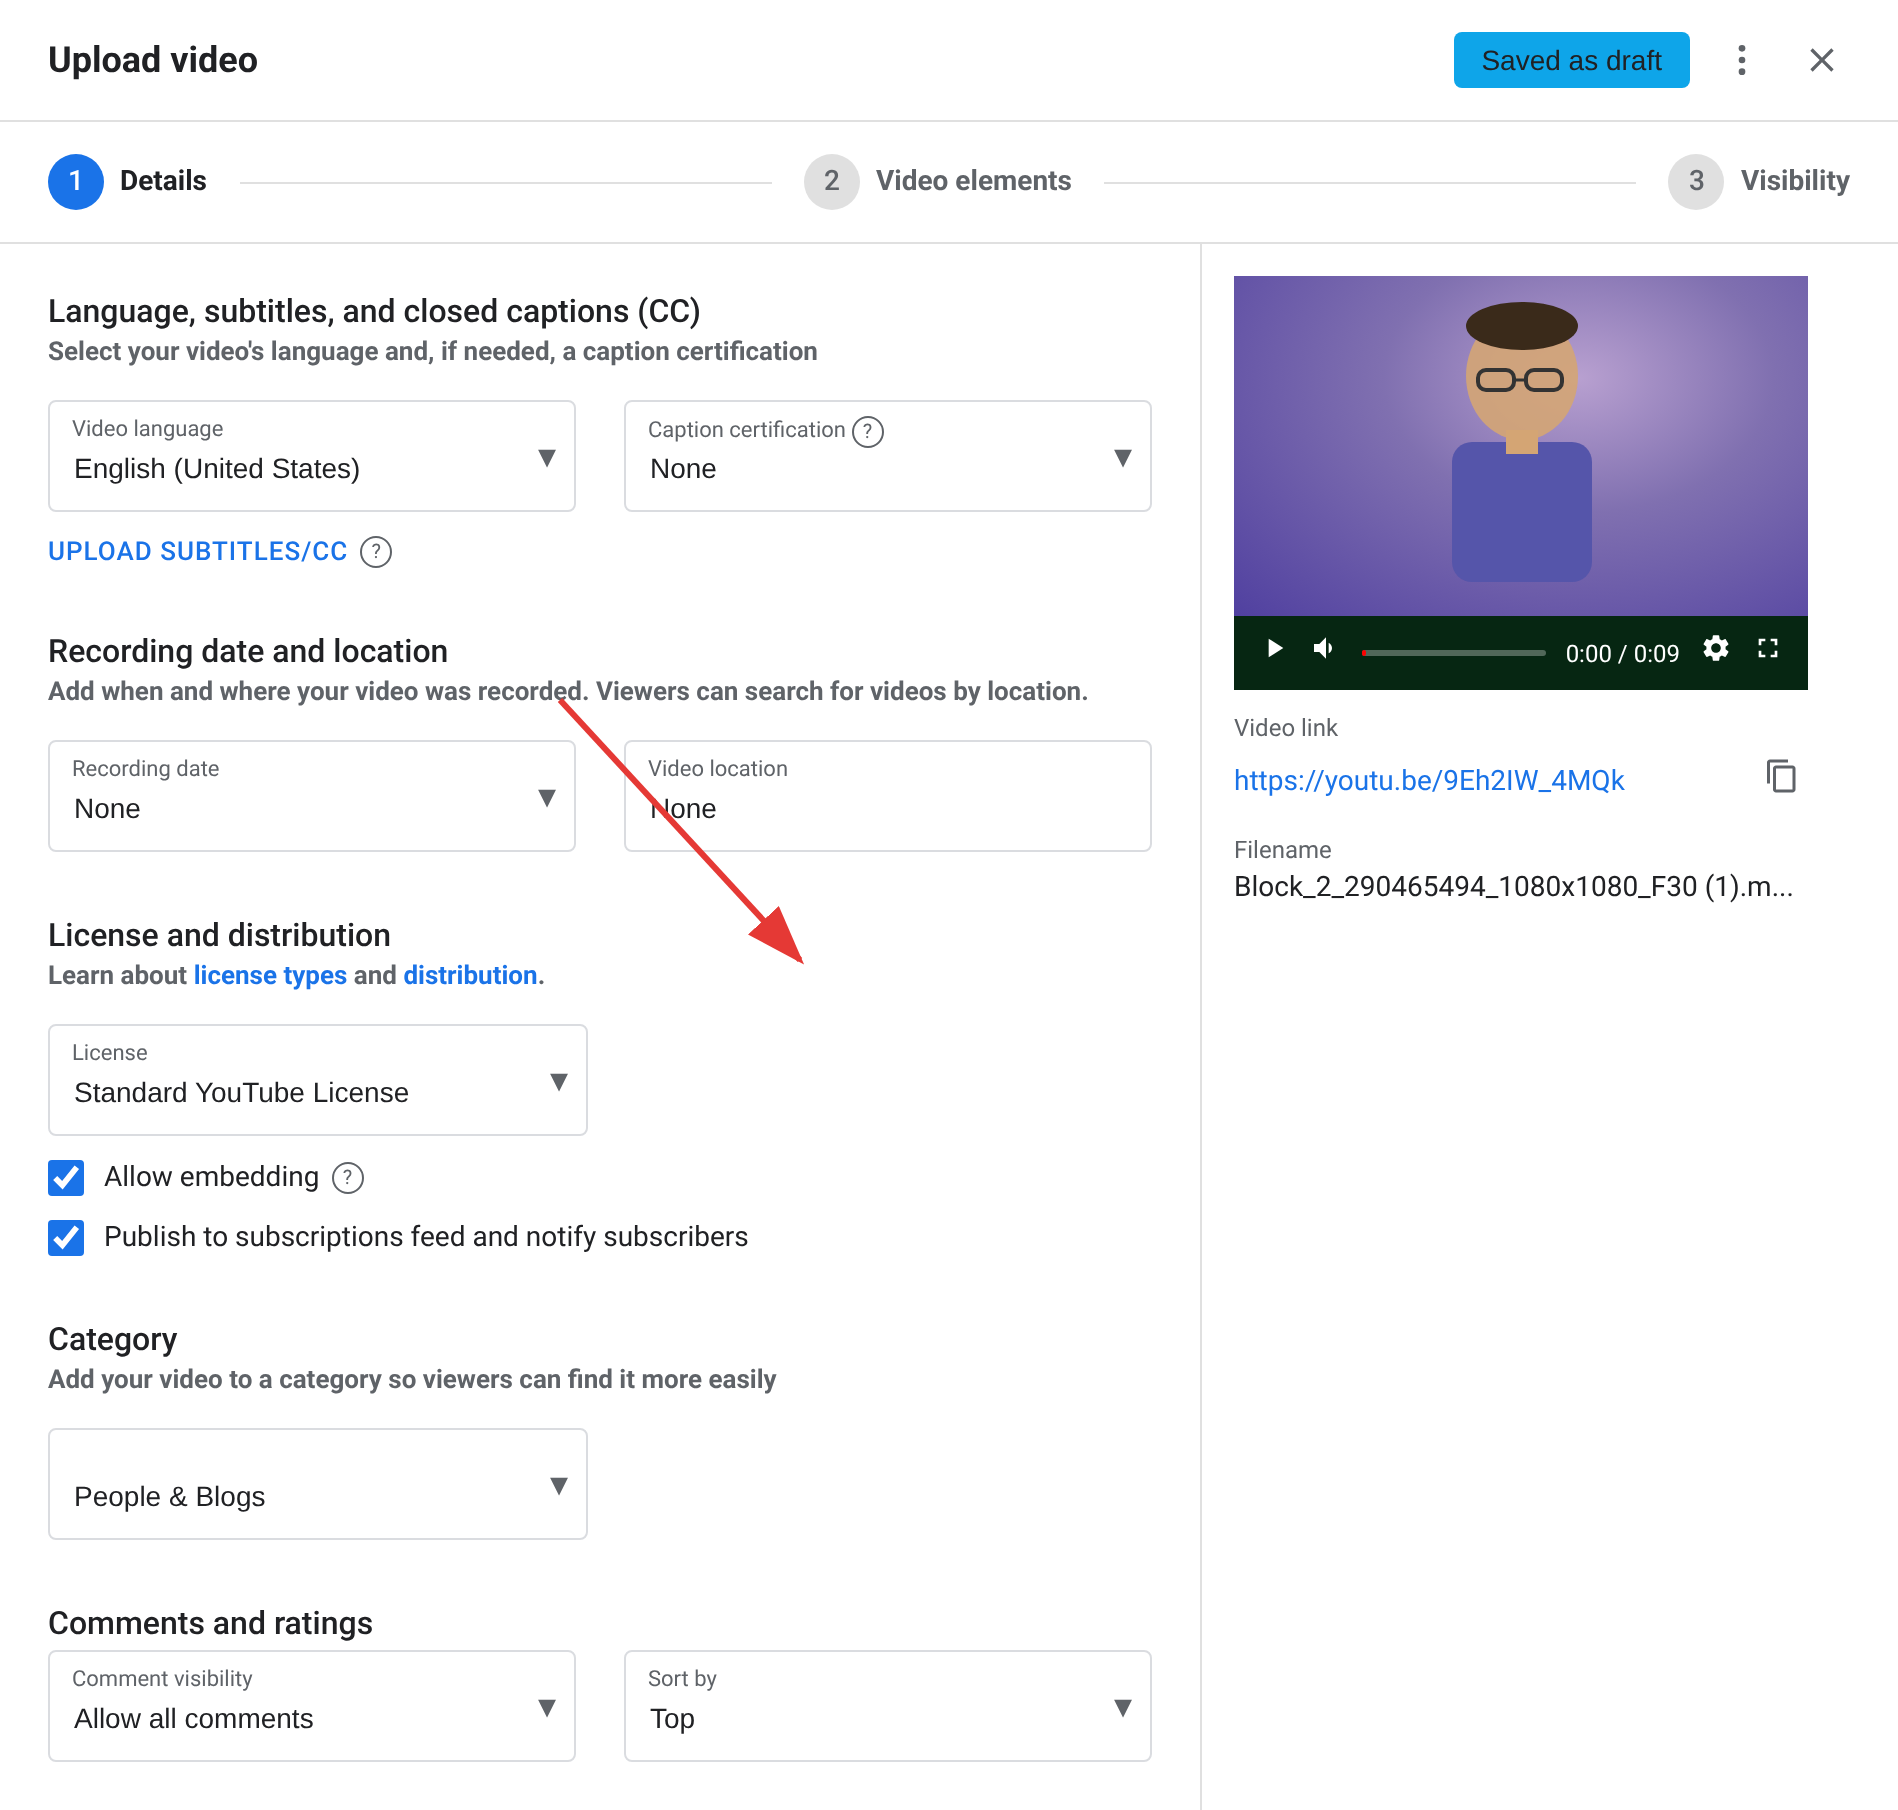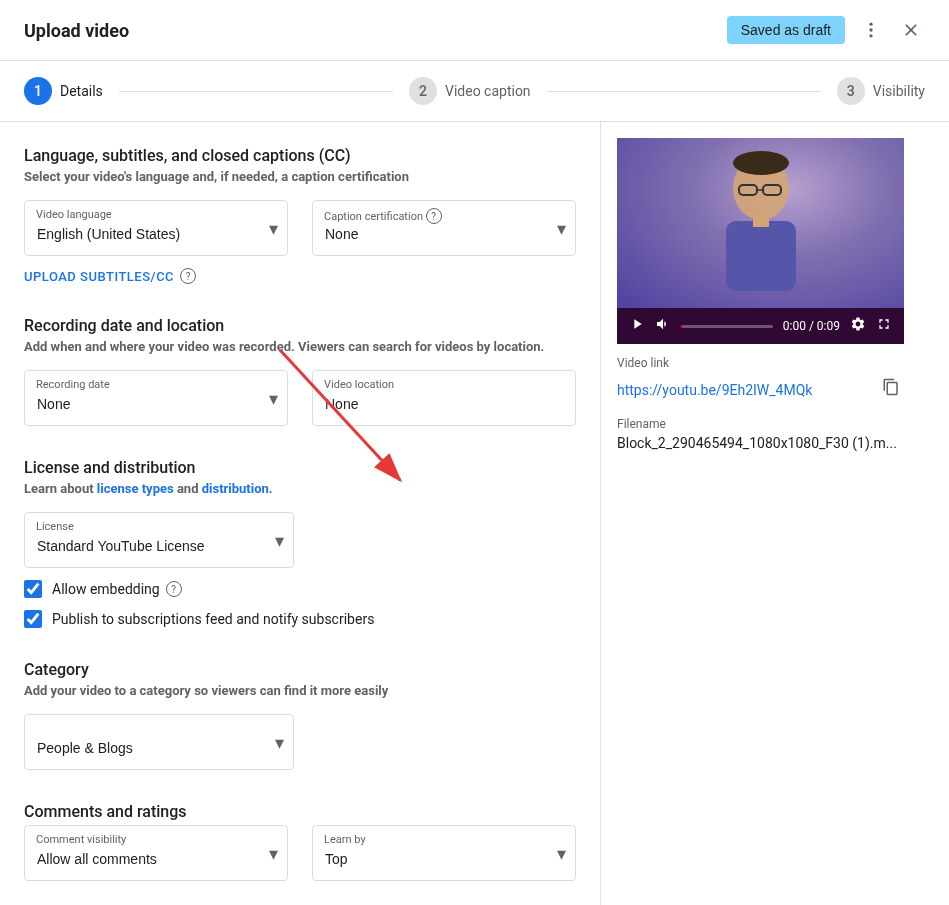--- a/index.html
+++ b/index.html
@@ -26,21 +26,21 @@
       font-size: 18px;
       font-weight: 700;
       color: #202124;
     }
     .header-right {
       display: flex;
       align-items: center;
       gap: 12px;
     }
     .saved-draft-btn {
-      background: #7dd3fc;
+      background: #0ea5e9;
       border: none;
       border-radius: 4px;
       padding: 6px 14px;
       font-size: 14px;
       color: #202124;
       cursor: pointer;
     }
     .header-icon-btn {
       background: none;
       border: none;
@@ -78,21 +78,21 @@
     .step-circle.active {
       background: #1a73e8;
       color: #fff;
     }
     .step-circle.inactive {
       background: #e0e0e0;
       color: #5f6368;
     }
     .step-label {
       font-size: 14px;
-      font-weight: 400;
+      font-weight: 700;
     }
     .step-label.active { color: #202124; }
     .step-label.inactive { color: #5f6368; }
     .step-connector {
       flex: 1;
       height: 1px;
       background: #e0e0e0;
       margin: 0 16px;
       min-width: 80px;
     }
@@ -231,21 +231,21 @@
       font-size: 14px;
       color: #202124;
       display: flex;
       align-items: center;
       gap: 6px;
     }
 
     
     .video-preview {
       width: 100%;
-      background: #a21caf;
+      background: #15803d;
       position: relative;
       margin-bottom: 12px;
     }
     .video-thumb {
       width: 100%;
       height: 170px;
       background: linear-gradient(135deg, #6b5b9e 0%, #8e7bc4 30%, #c4a882 60%, #a0785a 100%);
       display: flex;
       align-items: center;
       justify-content: center;
@@ -370,21 +370,21 @@
       <div class="step-circle active">
         <span>1</span>
       </div>
       <span class="step-label active">Details</span>
     </div>
     <div class="step-connector"></div>
     <div class="step">
       <div class="step-circle inactive">
         <span>2</span>
       </div>
-      <span class="step-label inactive">Video caption</span>
+      <span class="step-label inactive">Video elements</span>
     </div>
     <div class="step-connector"></div>
     <div class="step">
       <div class="step-circle inactive">
         <span>3</span>
       </div>
       <span class="step-label inactive">Visibility</span>
     </div>
   </div>
 
@@ -494,21 +494,21 @@
         <div class="section-title">Comments and ratings</div>
         <div class="form-row">
           <div class="form-group">
             <label>Comment visibility</label>
             <select class="form-select">
               <option>Allow all comments</option>
             </select>
             <span class="dropdown-arrow">▾</span>
           </div>
           <div class="form-group">
-            <label>Learn by</label>
+            <label>Sort by</label>
             <select class="form-select">
               <option>Top</option>
             </select>
             <span class="dropdown-arrow">▾</span>
           </div>
         </div>
       </div>
 
     </div>
 

